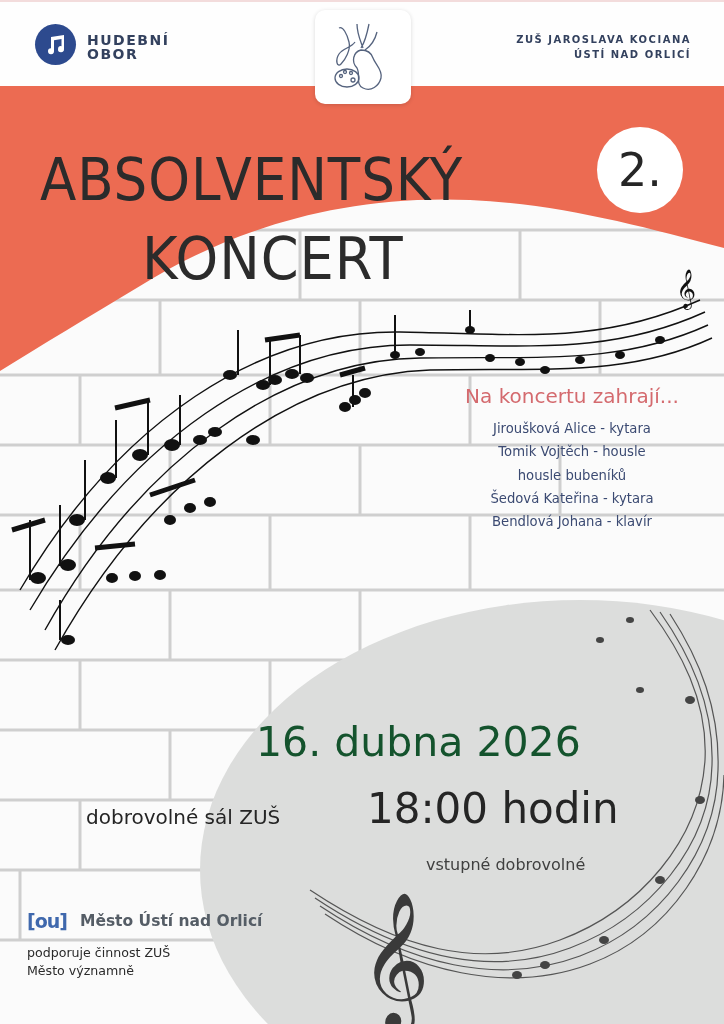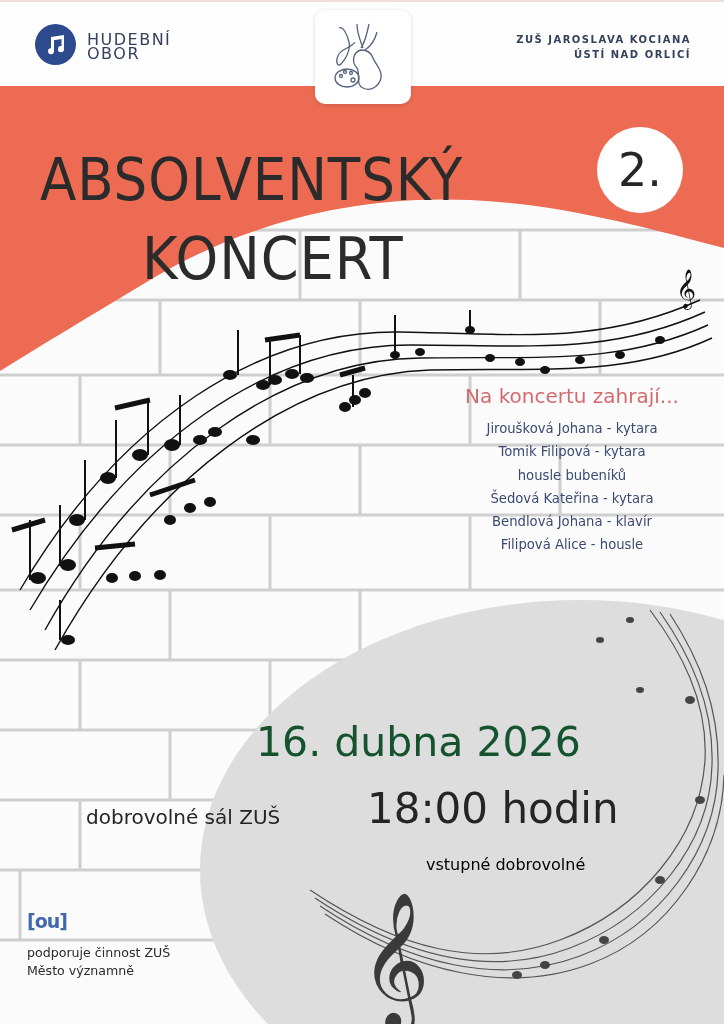--- a/index.html
+++ b/index.html
@@ -1,36 +1,36 @@
 <!DOCTYPE html>
 <html><head>
 <meta charset="utf-8">
 <style>
   html,body{margin:0;padding:0;}
   body{width:724px;height:1024px;position:relative;overflow:hidden;background:#fbfbfb;font-family:"Liberation Sans",sans-serif;}
   .header{position:absolute;left:0;top:0;width:724px;height:86px;background:#fefefe;border-top:2px solid #f3dcdc;box-sizing:border-box;z-index:5;}
   .logo-left{position:absolute;left:35px;top:22px;width:41px;height:41px;border-radius:50%;background:#2d4a8e;display:flex;align-items:center;justify-content:center;}
-  .logo-left-text{position:absolute;left:87px;top:31px;font-family:"DejaVu Sans",sans-serif;font-weight:normal;font-size:16px;letter-spacing:1.5px;line-height:14px;color:#33415e;}
+  .logo-left-text{position:absolute;left:87px;top:31px;font-family:"DejaVu Sans",sans-serif;font-weight:bold;font-size:14px;letter-spacing:1.5px;line-height:14px;color:#33415e;}
   .logo-center{position:absolute;left:315px;top:10px;width:96px;height:94px;background:#fff;border-radius:10px;box-shadow:0 1px 4px rgba(0,0,0,0.15);z-index:6;display:flex;align-items:center;justify-content:center;}
   .logo-right-text{position:absolute;right:33px;top:30px;text-align:right;font-family:"DejaVu Sans",sans-serif;font-weight:bold;font-size:10px;letter-spacing:1.5px;line-height:15px;color:#33415e;}
   .orange-band{position:absolute;left:0;top:86px;width:724px;height:300px;z-index:1;}
   .bricks{position:absolute;left:0;top:0;width:724px;height:1024px;z-index:0;}
   .title{position:absolute;z-index:4;font-family:"DejaVu Sans",sans-serif;color:#2b2b2b;font-weight:normal;letter-spacing:1px;}
   .title1{left:40px;top:145px;font-size:59px;transform:scaleX(0.9);transform-origin:left;}
   .title2{left:142px;top:224px;font-size:59px;transform:scaleX(0.92);transform-origin:left;}
   .badge{position:absolute;left:597px;top:127px;width:86px;height:86px;border-radius:50%;background:#fff;z-index:4;display:flex;align-items:center;justify-content:center;font-family:"DejaVu Sans",sans-serif;font-size:46px;color:#262626;}
   .notes{position:absolute;left:0;top:0;width:724px;height:1024px;z-index:3;pointer-events:none;}
   .performers{position:absolute;left:420px;top:384px;width:304px;text-align:center;z-index:4;}
   .perf-heading{font-family:"DejaVu Sans",sans-serif;font-size:20px;color:#d46a6e;margin-bottom:9px;}
   .perf-item{font-family:"DejaVu Sans",sans-serif;font-size:13.2px;color:#3b4a72;line-height:23.3px;}
   .gray-ellipse{position:absolute;left:200px;top:600px;width:760px;height:540px;border-radius:50%;background:#dcdddc;z-index:2;}
   .date{position:absolute;left:256px;top:718px;font-family:"DejaVu Sans",sans-serif;font-size:41px;color:#14532d;z-index:4;}
   .venue{position:absolute;left:86px;top:805px;font-family:"DejaVu Sans",sans-serif;font-size:20px;color:#252525;z-index:4;}
   .time{position:absolute;left:367px;top:784px;font-family:"DejaVu Sans",sans-serif;font-size:42px;color:#252525;z-index:4;}
-  .entry{position:absolute;left:426px;top:855px;font-family:"DejaVu Sans",sans-serif;font-size:16px;color:#000000;z-index:4;}
+  .entry{position:absolute;left:426px;top:855px;font-family:"DejaVu Sans",sans-serif;font-size:16px;color:#404040;z-index:4;}
   .sponsor{position:absolute;left:27px;top:910px;z-index:4;}
   .sponsor-name{display:flex;align-items:center;font-family:"DejaVu Sans",sans-serif;font-weight:bold;font-size:15.5px;color:#555d66;}
   .sponsor-mark{color:#3f68ad;font-size:19px;margin-right:13px;letter-spacing:-1px;}
   .sponsor-text{margin-top:12px;font-family:"DejaVu Sans",sans-serif;font-size:12.6px;line-height:18px;color:#2b2b2b;}
 </style>
 </head>
 <body>
 
 <svg class="bricks" viewBox="0 0 724 1024">
   <g fill="none" stroke="#cfcfcf" stroke-width="3">
@@ -139,34 +139,34 @@
       <ellipse cx="690" cy="700" rx="5" ry="4"></ellipse>
     <ellipse cx="640" cy="690" rx="4" ry="3"></ellipse>
       <ellipse cx="600" cy="640" rx="4" ry="3"></ellipse>
       <ellipse cx="630" cy="620" rx="4" ry="3"></ellipse>
   </g>
   <text x="360" y="1000" font-size="118" font-family="DejaVu Serif, serif" fill="#3a3a3a">𝄞</text>
 </svg>
 
 <div class="performers">
   <div class="perf-heading">Na koncertu zahrají...</div>
-  <div class="perf-item">Jiroušková Johana - kytara</div>
-  <div class="perf-item">Tomik Filipová - kytara</div>
+  <div class="perf-item">Jiroušková Alice - kytara</div>
+  <div class="perf-item">Tomik Vojtěch - housle</div>
   <div class="perf-item">housle bubeníků</div>
   <div class="perf-item">Šedová Kateřina - kytara</div>
   <div class="perf-item">Bendlová Johana - klavír</div>
-  <div class="perf-item">Filipová Alice - housle</div>
 </div>
 
 <div class="date">16. dubna 2026</div>
 <div class="venue">dobrovolné sál ZUŠ</div>
 <div class="time">18:00 hodin</div>
 <div class="entry">vstupné dobrovolné</div>
 
 <div class="sponsor">
   <div class="sponsor-name">
     <span class="sponsor-mark">[ou]</span>
+    <span>Město Ústí nad Orlicí</span>
   </div>
   <div class="sponsor-text">
     <div>podporuje činnost ZUŠ</div>
     <div>Město významně</div>
   </div>
 </div>
 
 </body></html>

